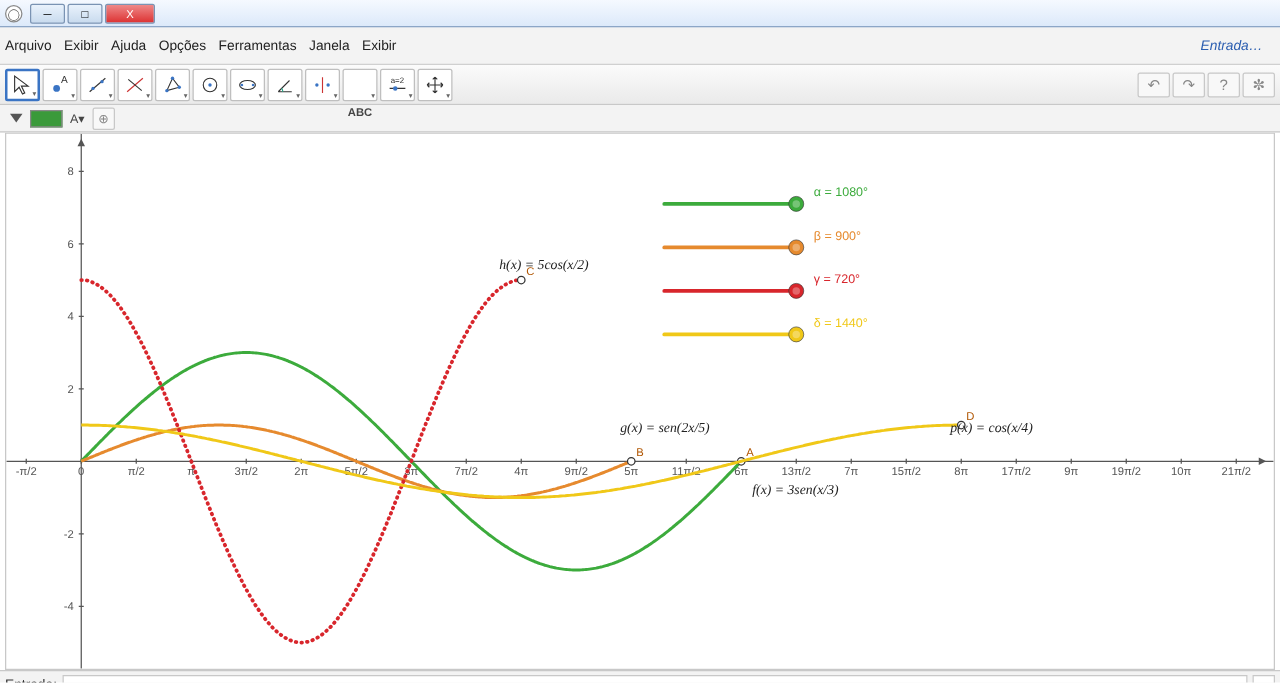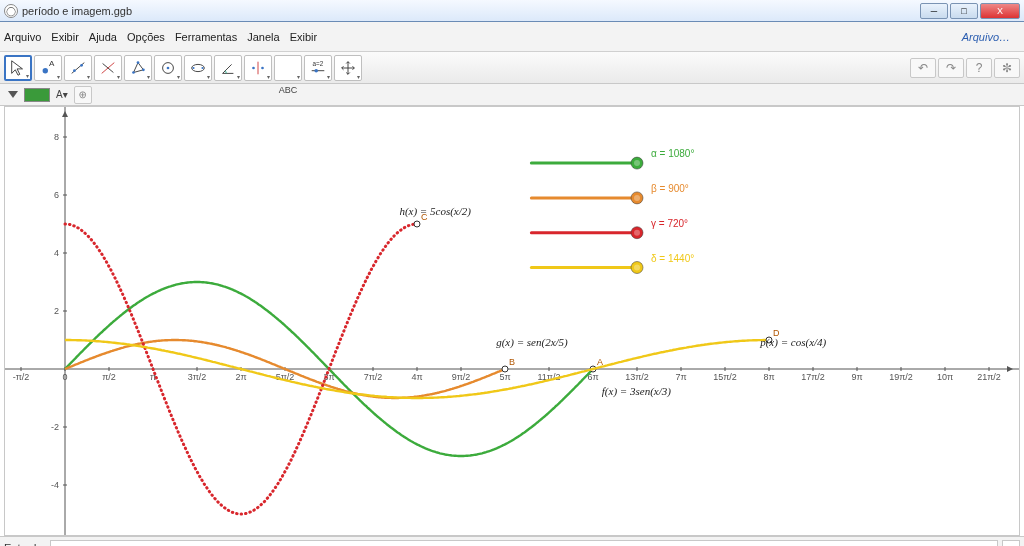--- a/index.html
+++ b/index.html
@@ -35,35 +35,34 @@
   .axis-label { font-size:9px; fill:#555; font-family:Arial; }
   .func-label { font-size:11px; fill:#222; font-style:italic; font-family:"Times New Roman",serif;}
   .pt-label  { font-size:9px; fill:#b05500; font-family:Arial;}
   .slider-label { font-size:10px; font-family:Arial;}
 </style>
 </head>
 <body>
 
 <div class="titlebar">
   <div class="ico">◯</div>
-  <div class="title">período e imagem.ggb</div>
   <div class="winbtn min">─</div>
   <div class="winbtn max">□</div>
   <div class="winbtn close">X</div>
 </div>
 
 <div class="menubar">
   <span>Arquivo</span>
   <span>Exibir</span>
   <span>Ajuda</span>
   <span>Opções</span>
   <span>Ferramentas</span>
   <span>Janela</span>
   <span>Exibir</span>
-  <span class="right">Arquivo…</span>
+  <span class="right">Entrada…</span>
 </div>
 
 <div class="toolbar">
   <div class="tool sel">
       <svg viewBox="0 0 20 20">
         <path d="M3 2 L3 16 L7 12 L10 18 L12 17 L9 11 L15 11 Z" fill="#fff" stroke="#333"></path>
       </svg>
       <span class="drop">▾</span>
     </div>
   <div class="tool">
@@ -121,21 +120,21 @@
     </div>
   <div class="tool">
       <svg viewBox="0 0 20 20">
         <line x1="10" y1="3" x2="10" y2="17" stroke="#c33"></line>
         <circle cx="5" cy="10" r="1.5" fill="#3a74c4"></circle>
         <circle cx="15" cy="10" r="1.5" fill="#3a74c4"></circle>
       </svg>
       <span class="drop">▾</span>
     </div>
   <div class="tool">
-      <span style="font-size:9px;font-weight:normal;margin-top:44px;">ABC</span>
+      <span style="font-size:9px;font-weight:bold;margin-top:44px;">ABC</span>
       <span class="drop">▾</span>
     </div>
   <div class="tool">
       <svg viewBox="0 0 20 20">
         <line x1="3" y1="13" x2="17" y2="13" stroke="#333"></line>
         <circle cx="8" cy="13" r="2" fill="#3a74c4"></circle>
         <text x="4" y="8" font-size="7" fill="#333">a=2</text>
       </svg>
       <span class="drop">▾</span>
     </div>

